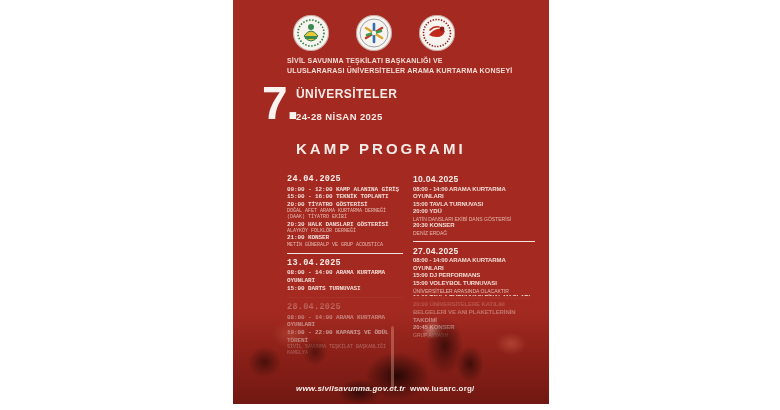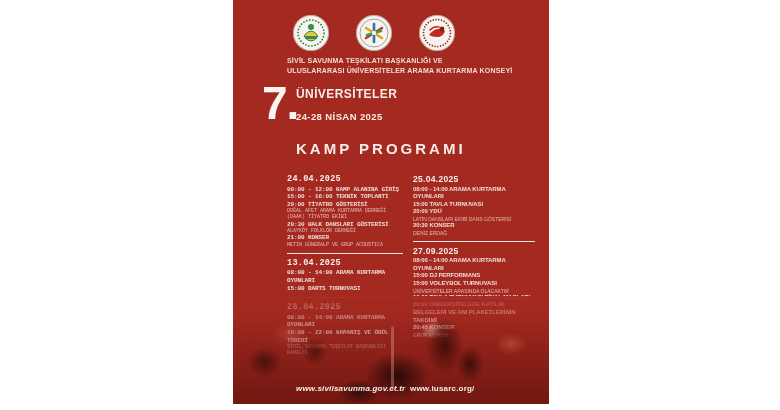--- a/index.html
+++ b/index.html
@@ -127,29 +127,29 @@
         <div class="item">08:00 - 14:00 ARAMA KURTARMA OYUNLARI</div>
         <div class="item">15:00 DARTS TURNUVASI</div>
         <div class="divider"></div>
         <div class="sec-date">28.04.2025</div>
         <div class="item">08:00 - 14:00 ARAMA KURTARMA OYUNLARI</div>
         <div class="item">19:00 - 22:00 KAPANIŞ VE ÖDÜL TÖRENİ</div>
         <div class="item-sub">SİVİL SAVUNMA TEŞKİLAT BAŞKANLIĞI</div>
         <div class="item-sub">KAMELYA</div>
       </div>
     <div class="col col-right" id="col-right">
-        <div class="sec-date">25.04.2025</div>
+        <div class="sec-date">10.04.2025</div>
         <div class="item">08:00 - 14:00 ARAMA KURTARMA OYUNLARI</div>
         <div class="item">15:00 TAVLA TURNUVASI</div>
         <div class="item">20:00 YDÜ</div>
         <div class="item-sub">LATİN DANSLARI EKİBİ DANS GÖSTERİSİ</div>
         <div class="item">20:30 KONSER</div>
         <div class="item-sub">DENİZ ERDAĞ</div>
         <div class="divider"></div>
-        <div class="sec-date">27.09.2025</div>
+        <div class="sec-date">27.04.2025</div>
         <div class="item">08:00 - 14:00 ARAMA KURTARMA OYUNLARI</div>
         <div class="item">15:00 DJ PERFORMANS</div>
         <div class="item">15:00 VOLEYBOL TURNUVASI</div>
         <div class="item-sub">ÜNİVERSİTELER ARASINDA OLACAKTIR</div>
         <div class="item">19:00 TAVLA TURNUVASI FİNAL MAÇLARI</div>
         <div class="item">20:00 ÜNİVERSİTELERE KATILIM BELGELERİ VE ANI PLAKETLERİNİN TAKDİMİ</div>
         <div class="item">20:45 KONSER</div>
         <div class="item-sub">GRUP AYYASH</div>
       </div>
 

